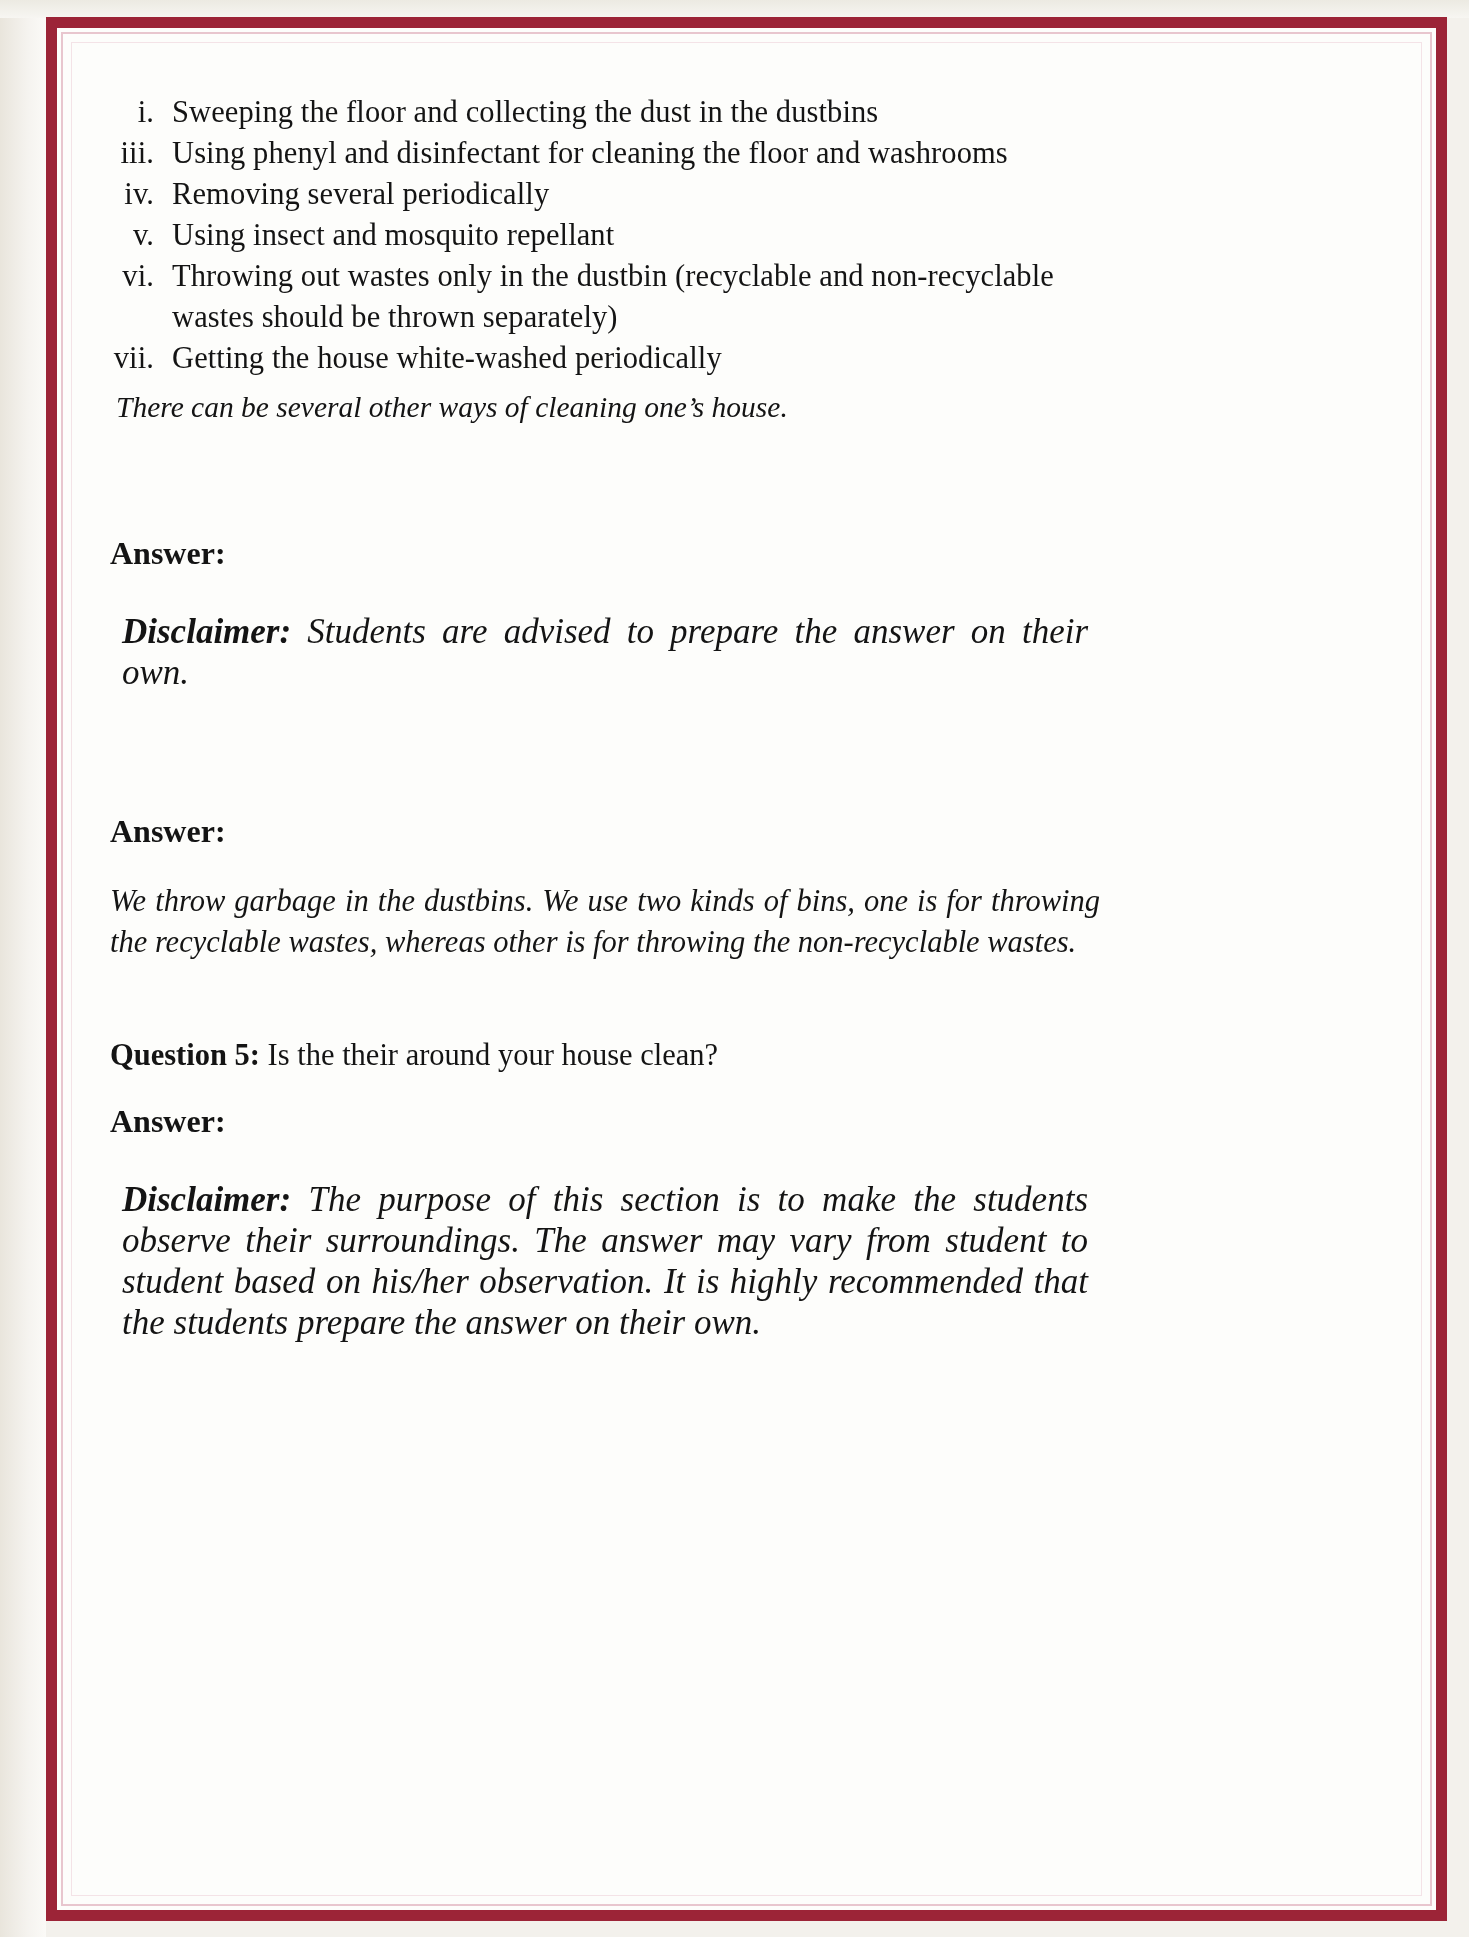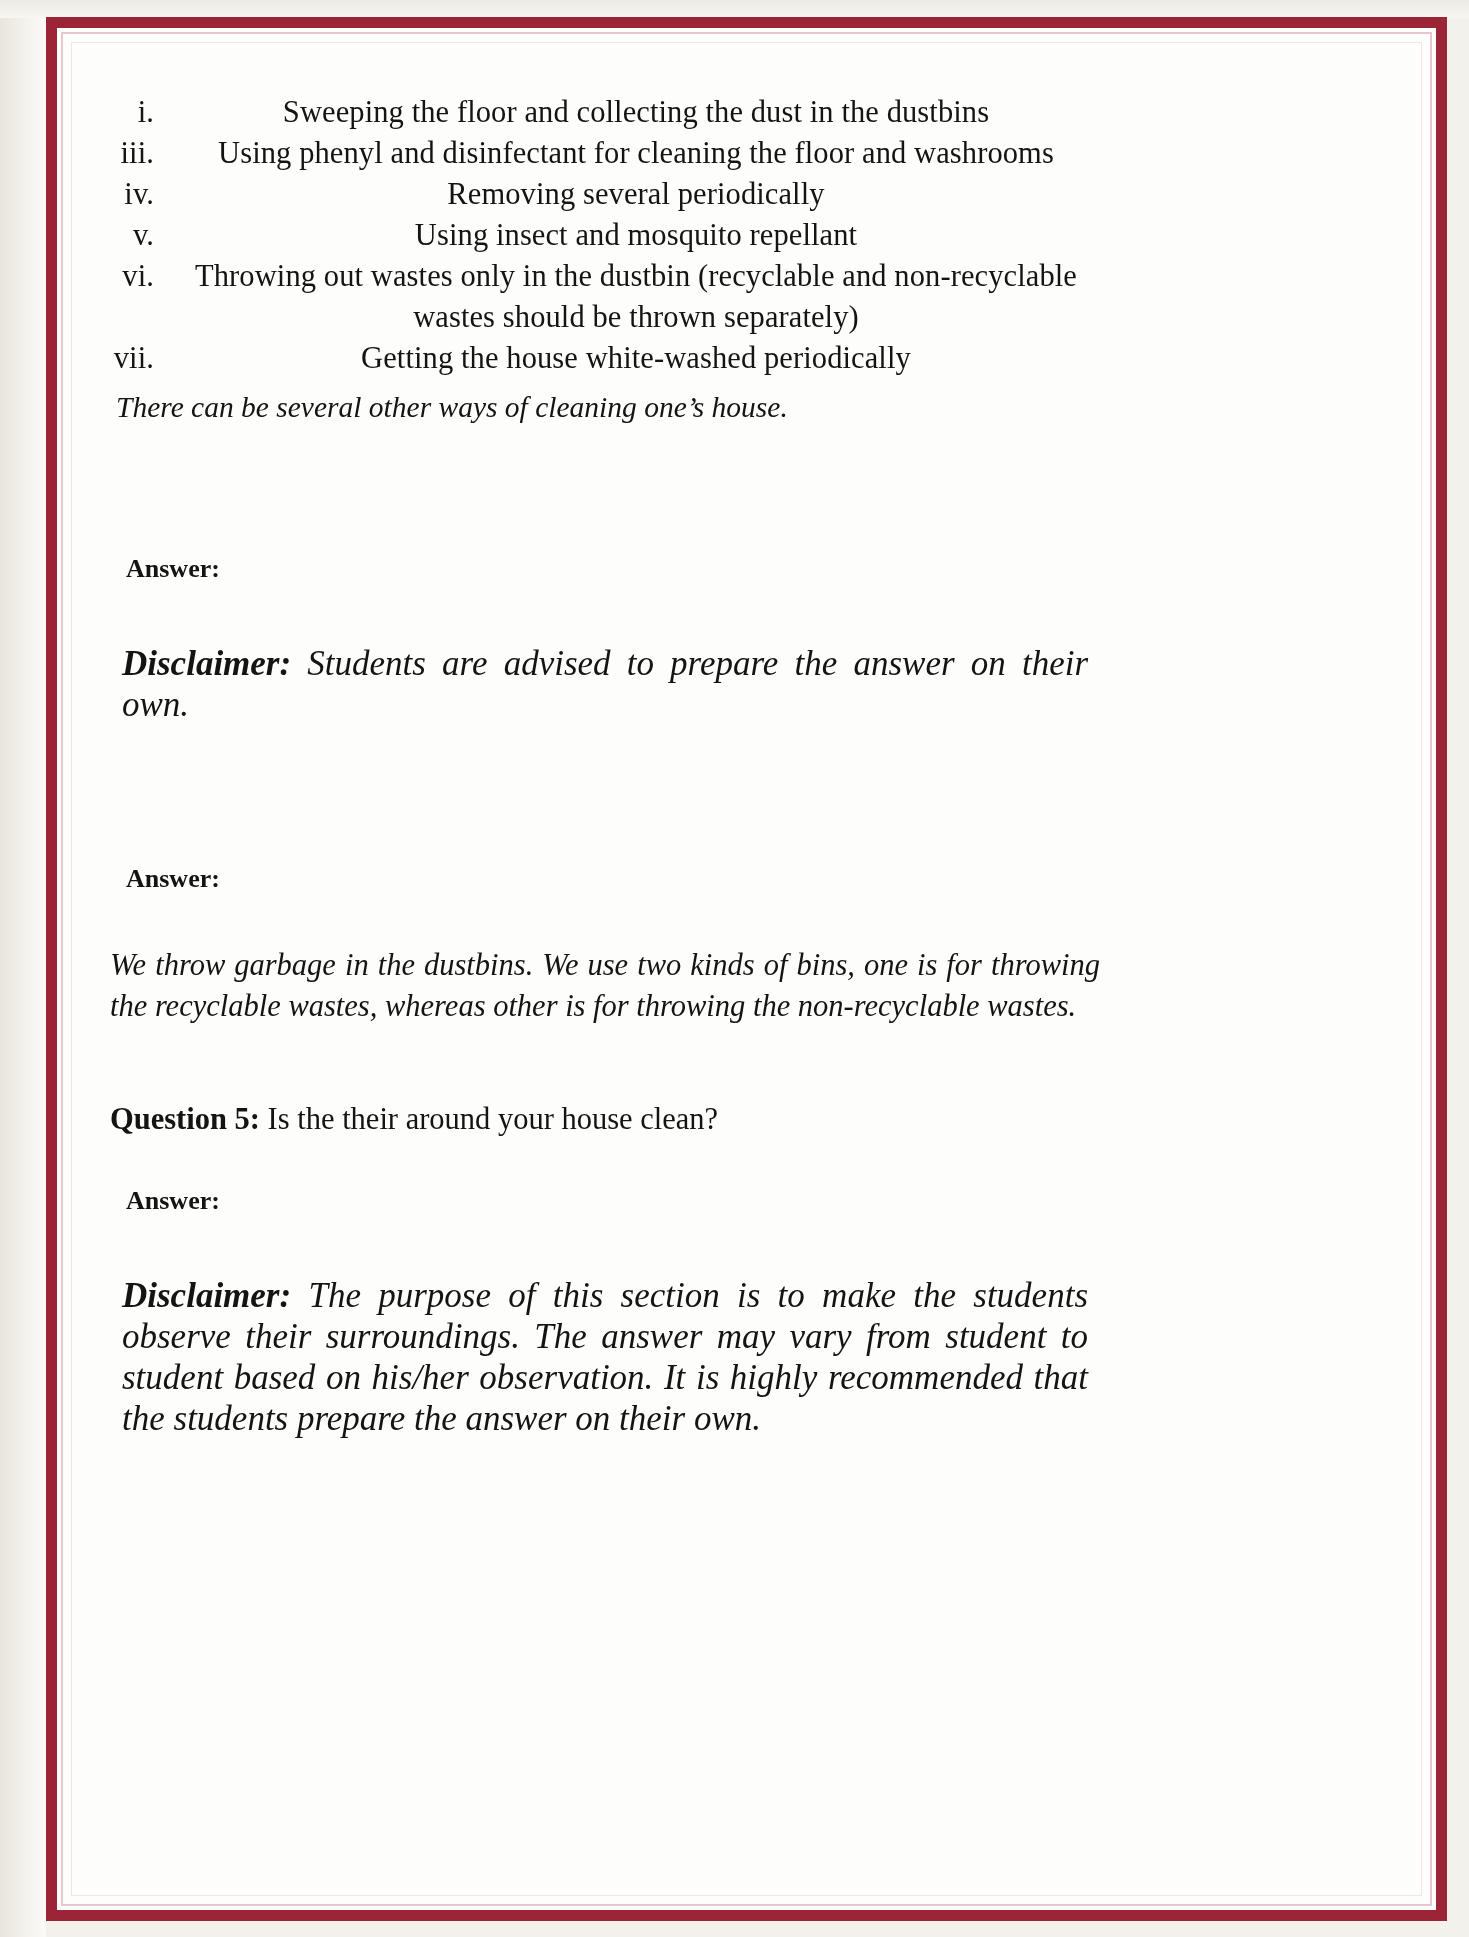--- a/index.html
+++ b/index.html
@@ -93,43 +93,42 @@
   .roman-num {
     width: 62px;
     flex: 0 0 62px;
     text-align: right;
     padding-right: 18px;
     box-sizing: border-box;
   }
   .roman-text {
     flex: 1 1 auto;
     max-width: 930px;
-    text-align: center;
   }
 
   .note-italic {
     font-style: italic;
     font-size: 29.5px;
     line-height: 40px;
     margin: 8px 0 0 6px;
   }
 
   
   .qa-block { margin-top: 0; }
   .q-line {
     font-size: 30.5px;
     line-height: 40px;
     margin: 0;
   }
   .q-label { font-weight: bold; }
   .answer-label {
-    font-size: 26px;
+    font-size: 32px;
     font-weight: bold;
     line-height: 40px;
-    margin: 16px;
+    margin: 0;
   }
   .disclaimer {
     font-size: 35px;
     line-height: 41px;
     font-style: italic;
     margin: 12px;
     text-align: justify;
   }
   .disclaimer-label {
     font-weight: bold;

